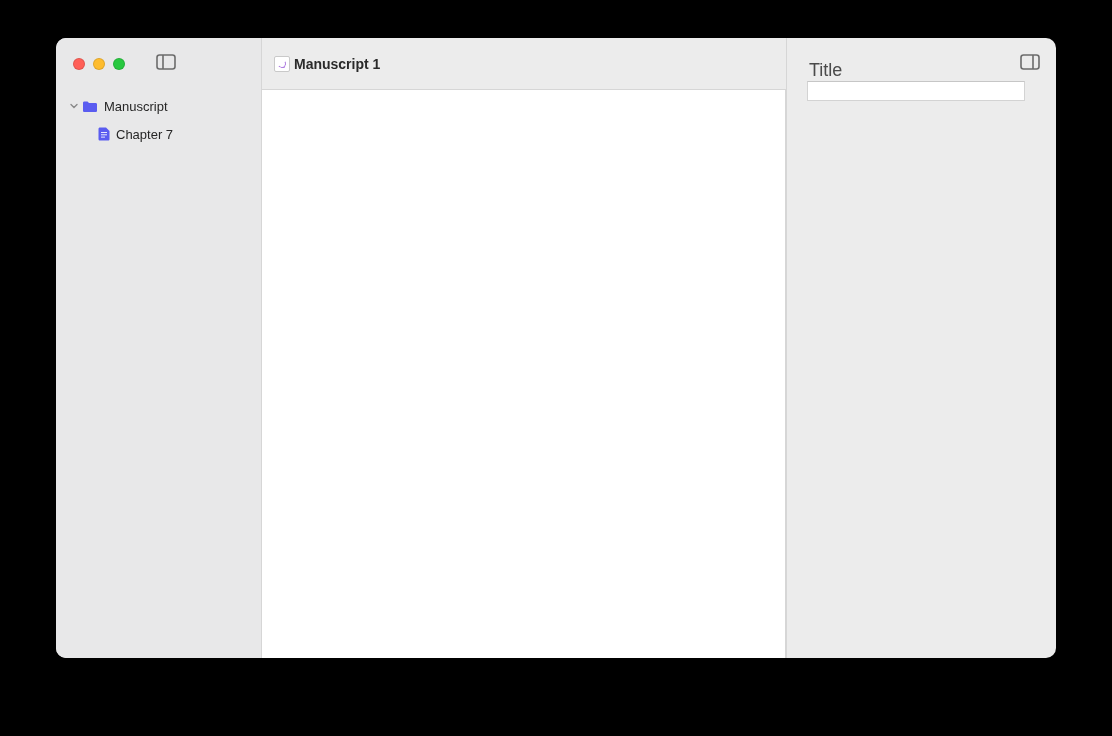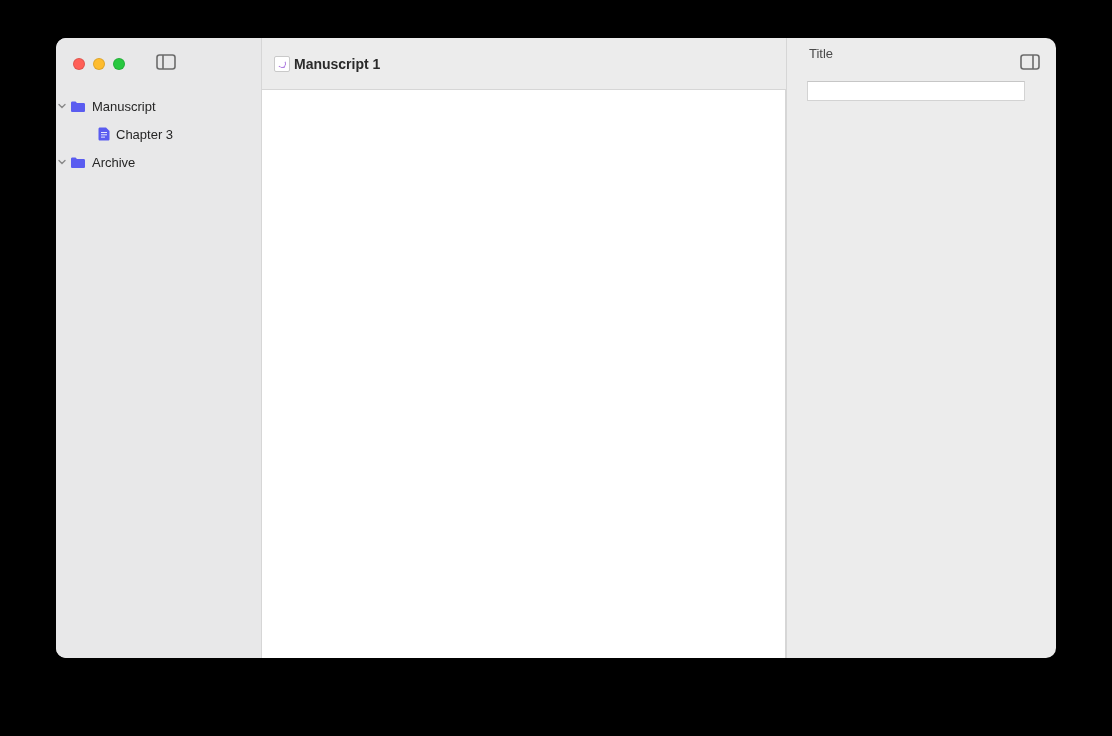--- a/index.html
+++ b/index.html
@@ -67,21 +67,21 @@
     .tree {
       padding-top: 2px;
     }
     .tree-row {
       height: 28px;
       display: flex;
       align-items: center;
       font-size: 13px;
       color: #262626;
       cursor: default;
-      padding-left: 0;
+      padding-left: 12px;
     }
     .disclosure {
       width: 11px;
       display: flex;
       justify-content: center;
       color: #8a8a8a;
       font-size: 9px;
       margin-right: 3px;
     }
     .node-icon {
@@ -161,25 +161,25 @@
     }
     .toolbar-right {
       height:52px;
       display:flex;
       align-items:center;
       justify-content:flex-end;
       padding-right:16px;
       position: relative;
     }
     .toolbar-right .label {
-      font-size:13px;
+      font-size:18px;
       color:#4a4a4a;
       position:absolute;
       left: 22px;
-      top: 8px;
+      top: 22px;
     }
     .title-input-wrap {
       position: absolute;
       left: 20px;
       top: 43px;
     }
   </style>
 </head>
 <body>
 
@@ -219,37 +219,24 @@
 
       <div class="tree-row indent-child">
         <span class="node-icon doc-icon">
           <svg width="12" height="14" viewBox="0 0 12 14">
               <path d="M2 0.5 L8 0.5 L11.5 4 L11.5 12 C11.5 13 11 13.5 10 13.5 L2 13.5 C1 13.5 0.5 13 0.5 12 L0.5 2 C0.5 1 1 0.5 2 0.5 Z" fill="currentColor"></path>
               <rect x="3" y="5" width="6" height="1" fill="#fff" opacity="0.85"></rect>
               <rect x="3" y="7.3" width="6" height="1" fill="#fff" opacity="0.85"></rect>
               <rect x="3" y="9.6" width="4" height="1" fill="#fff" opacity="0.85"></rect>
             </svg>
         </span>
-        <span>Chapter 3</span>
-      </div>
-
-
-      <div class="tree-row">
-        <span class="disclosure">
-          <svg width="8" height="8" viewBox="0 0 8 8">
-              <path d="M1 2.5 L4 5.5 L7 2.5" stroke="currentColor" stroke-width="1.4" fill="none" stroke-linecap="round"></path>
-            </svg>
-        </span>
-        <span class="node-icon folder-icon">
-          <svg width="16" height="13" viewBox="0 0 16 13">
-              <path d="M1 3 C1 2 1.5 1.5 2.5 1.5 L5.5 1.5 L7 3 L13.5 3 C14.5 3 15 3.5 15 4.5 L15 10.5 C15 11.5 14.5 12 13.5 12 L2.5 12 C1.5 12 1 11.5 1 10.5 Z" fill="currentColor"></path>
-            </svg>
-        </span>
-        <span>Archive</span>
-      </div>
+        <span>Chapter 7</span>
+      </div>
+
+
 
 
     </div>
   </div>
 
   <div class="mainwrap">
 
     <div class="centercol">
       <div class="toolbar-main">
         <div class="doc-title-wrap">

